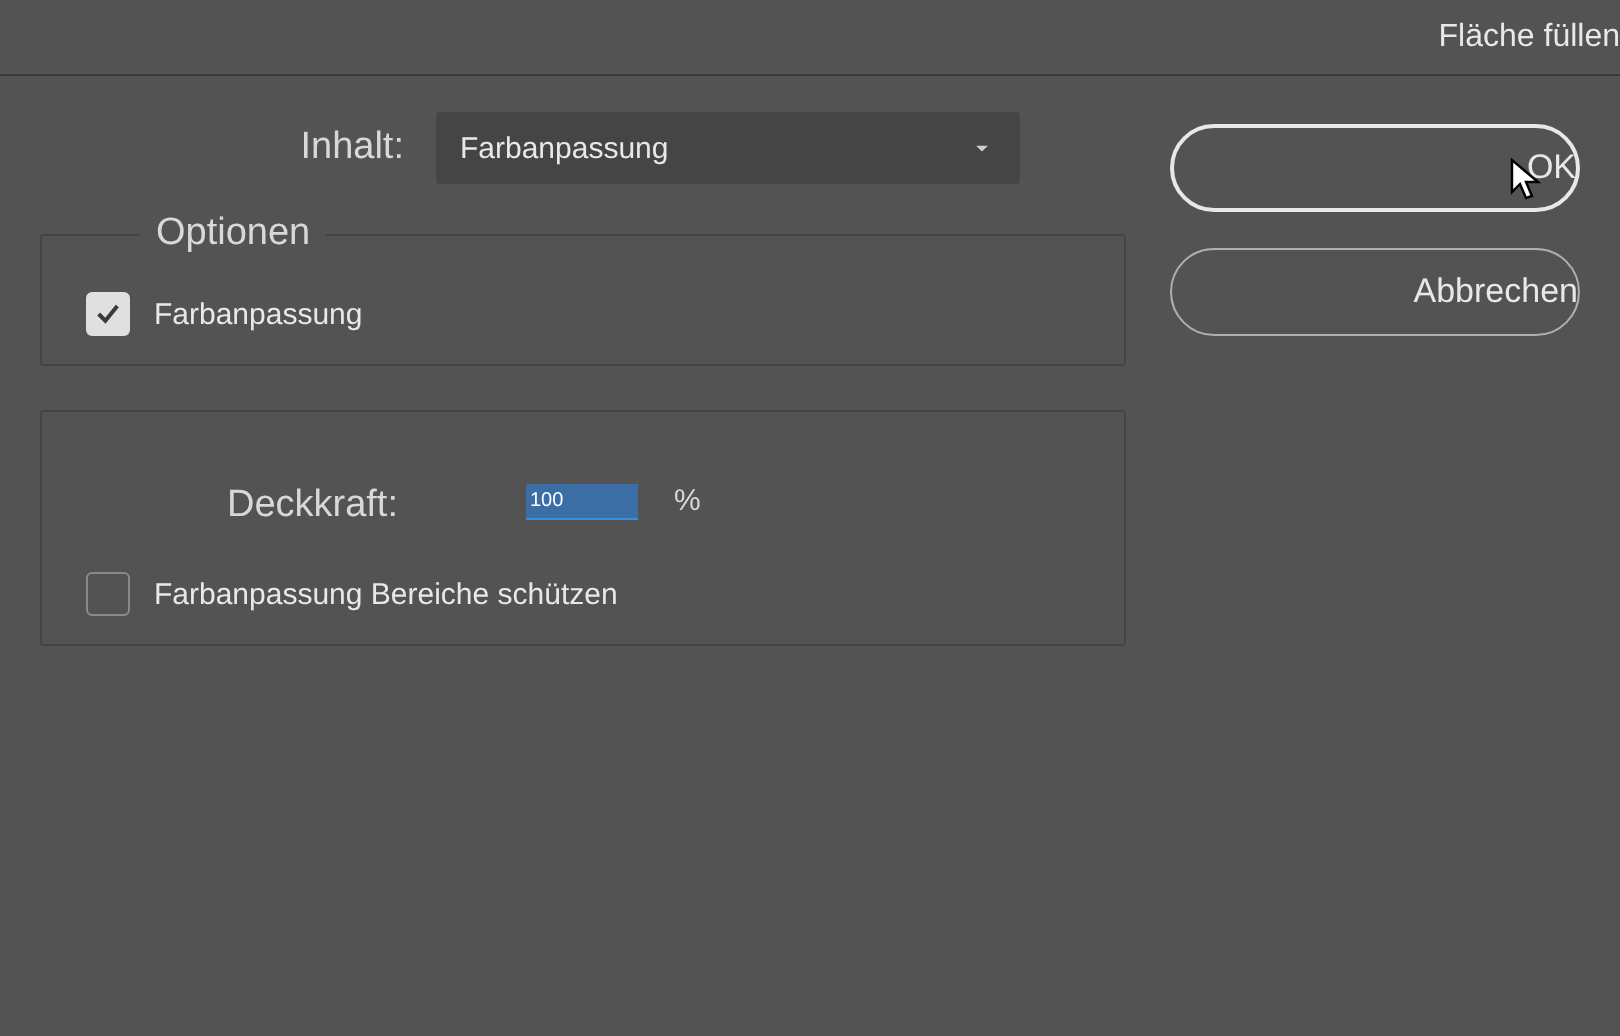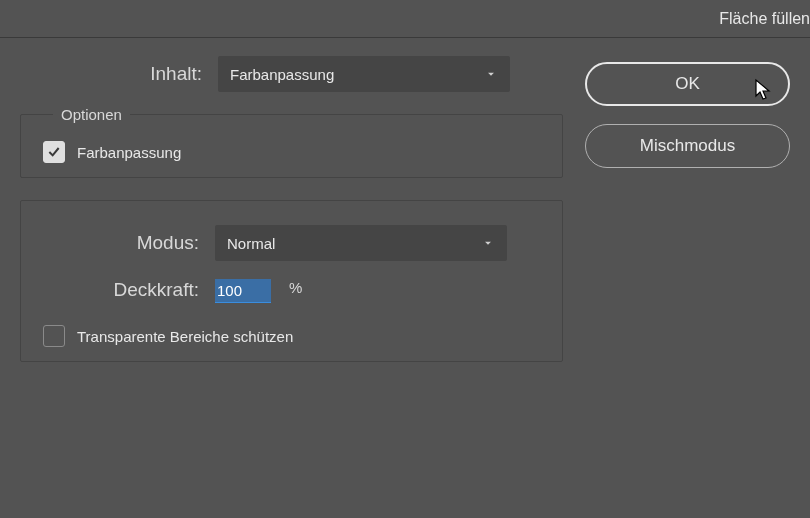--- a/index.html
+++ b/index.html
@@ -90,23 +90,23 @@
     }
     fieldset {
       border: 1px solid #444;
       border-radius: 2px;
       margin-top: 6px;
       padding: 18px 14px 14px 14px;
       position: relative;
     }
     legend {
       padding: 0 8px;
-      font-size: 15px;
-      color: #d8d8d8;
-      margin-left: 18px;
+      font-size: 19px;
+      color: #d8d8d8;
+      margin-left: 35px;
     }
     .opts {
       margin-bottom: 22px;
     }
     .checkbox-row {
       display: flex;
       align-items: center;
       gap: 12px;
       padding-left: 8px;
     }
@@ -136,44 +136,45 @@
     }
     .checkbox-label {
       font-size: 15px;
       color: #e8e8e8;
     }
     .num-input {
       background: transparent;
       border: none;
       border-bottom: 1px solid #3a8dde;
       color: #e8e8e8;
-      font-size: 15px;
+      font-size: 10px;
       width: 56px;
       padding: 3px 2px;
       outline: none;
+      margin-left: 48px;
     }
     .num-input.selected {
       background: #3a6ea5;
       color: #fff;
     }
     .unit {
       margin-left: 18px;
       color: #d8d8d8;
     }
     .btn {
       border: 1px solid #b0b0b0;
       background: transparent;
       color: #e8e8e8;
       height: 44px;
       border-radius: 22px;
       font-size: 17px;
       cursor: pointer;
       display: flex;
       align-items: center;
-      justify-content: center;
+      justify-content: flex-end;
       position: relative;
     }
     .btn.primary {
       border: 2px solid #e8e8e8;
       font-weight: 500;
     }
     .cursor {
       position: absolute;
       right: 14px;
       top: 14px;
@@ -225,52 +226,41 @@
           <svg viewBox="0 0 24 24">
               <path d="M5 12l5 5 9-11"></path>
             </svg>
         </span>
         <span class="checkbox-label">Farbanpassung</span>
       </div>
     </fieldset>
 
     <fieldset>
 
-      <div class="row" style="margin-top:6px;">
-        <div class="label label-modus">Modus:</div>
-        <div class="select select-modus">
-          <span>Normal</span>
-          <span class="chevron">
-            <svg viewBox="0 0 24 24">
-                <path d="M7 10l5 5 5-5z"></path>
-              </svg>
-          </span>
-        </div>
-      </div>
 
       <div class="deckkraft-row">
         <div class="label label-deckkraft">Deckkraft:</div>
         <input class="num-input selected" value="100" style="">
         <span class="unit">%</span>
       </div>
 
       <div class="protect-row">
         <span class="checkbox"></span>
-        <span class="checkbox-label">Transparente Bereiche schützen</span>
+        <span class="checkbox-label">Farbanpassung Bereiche schützen</span>
       </div>
     </fieldset>
 
   </div>
 
   <div class="right">
     <div class="btn primary">
       <span>OK</span>
       <span class="cursor">
         <svg viewBox="0 0 20 24">
           <path d="M2 2 L2 18 L6 14 L9 21 L12 20 L9 13 L15 13 Z" fill="#fff" stroke="#000" stroke-width="1.2"></path>
         </svg>
       </span>
     </div>
     <div class="btn">
-      <span>Mischmodus</span>
+      <span>Abbrechen</span>
     </div>
   </div>
 </div>
 
 </body></html>

